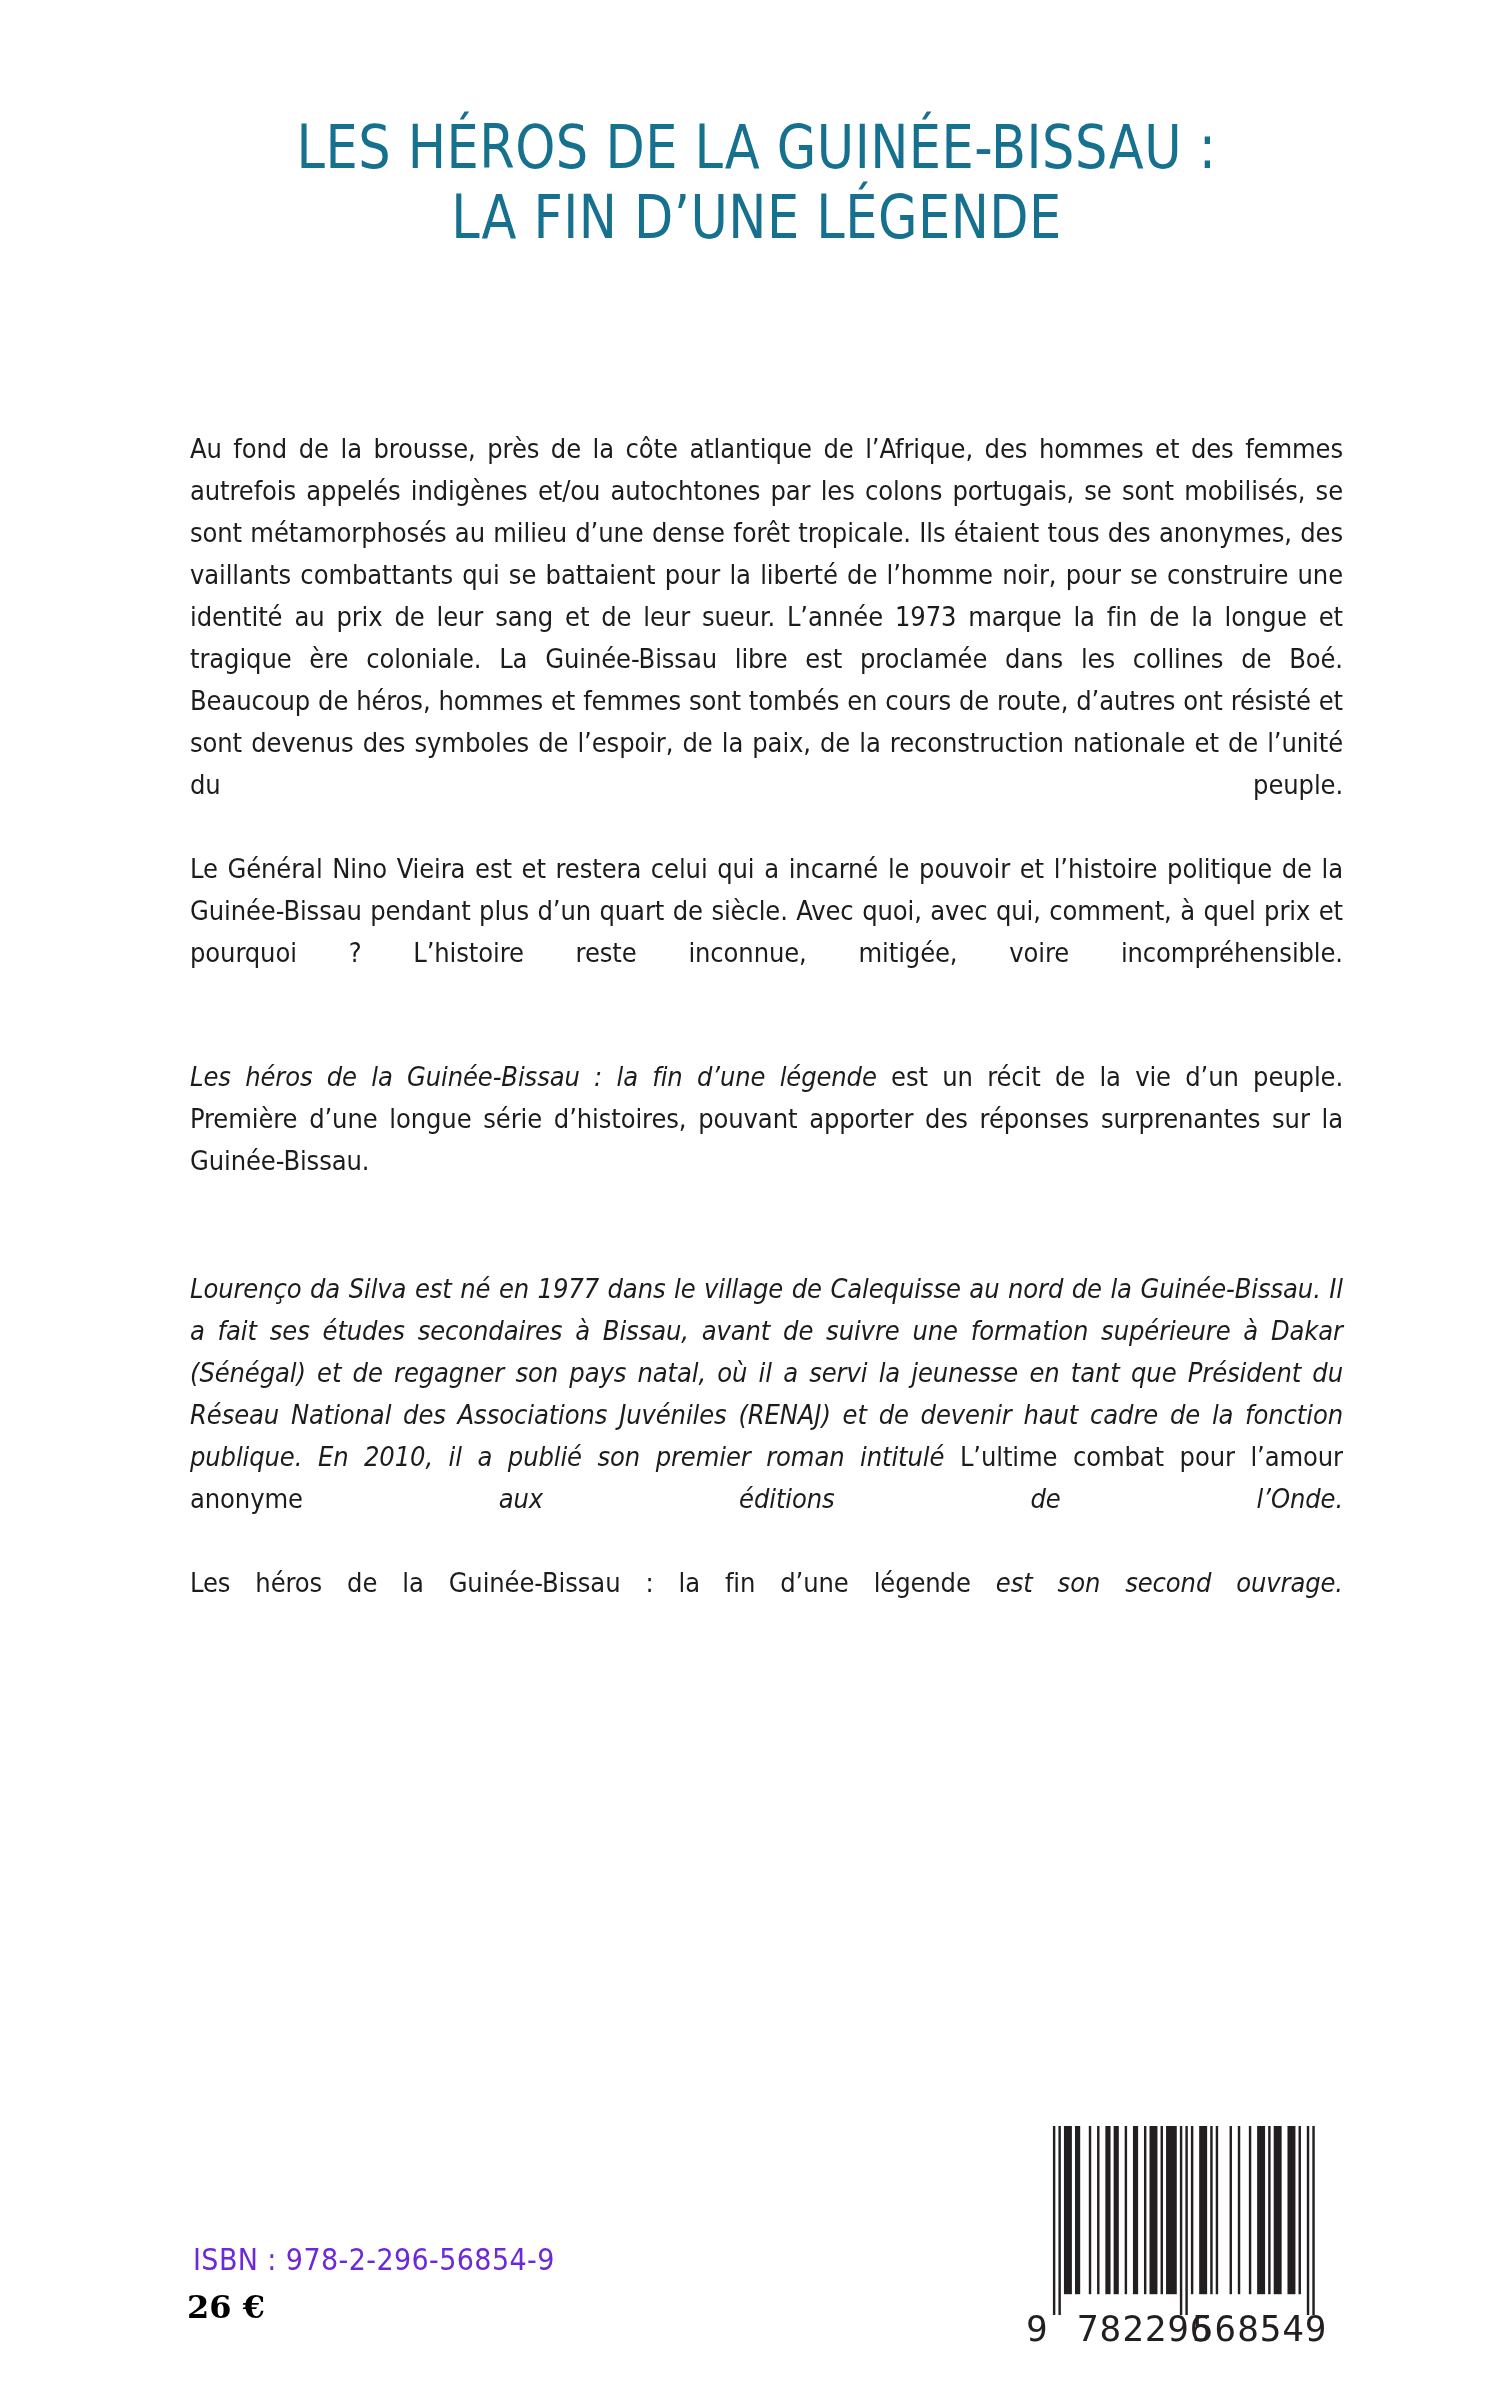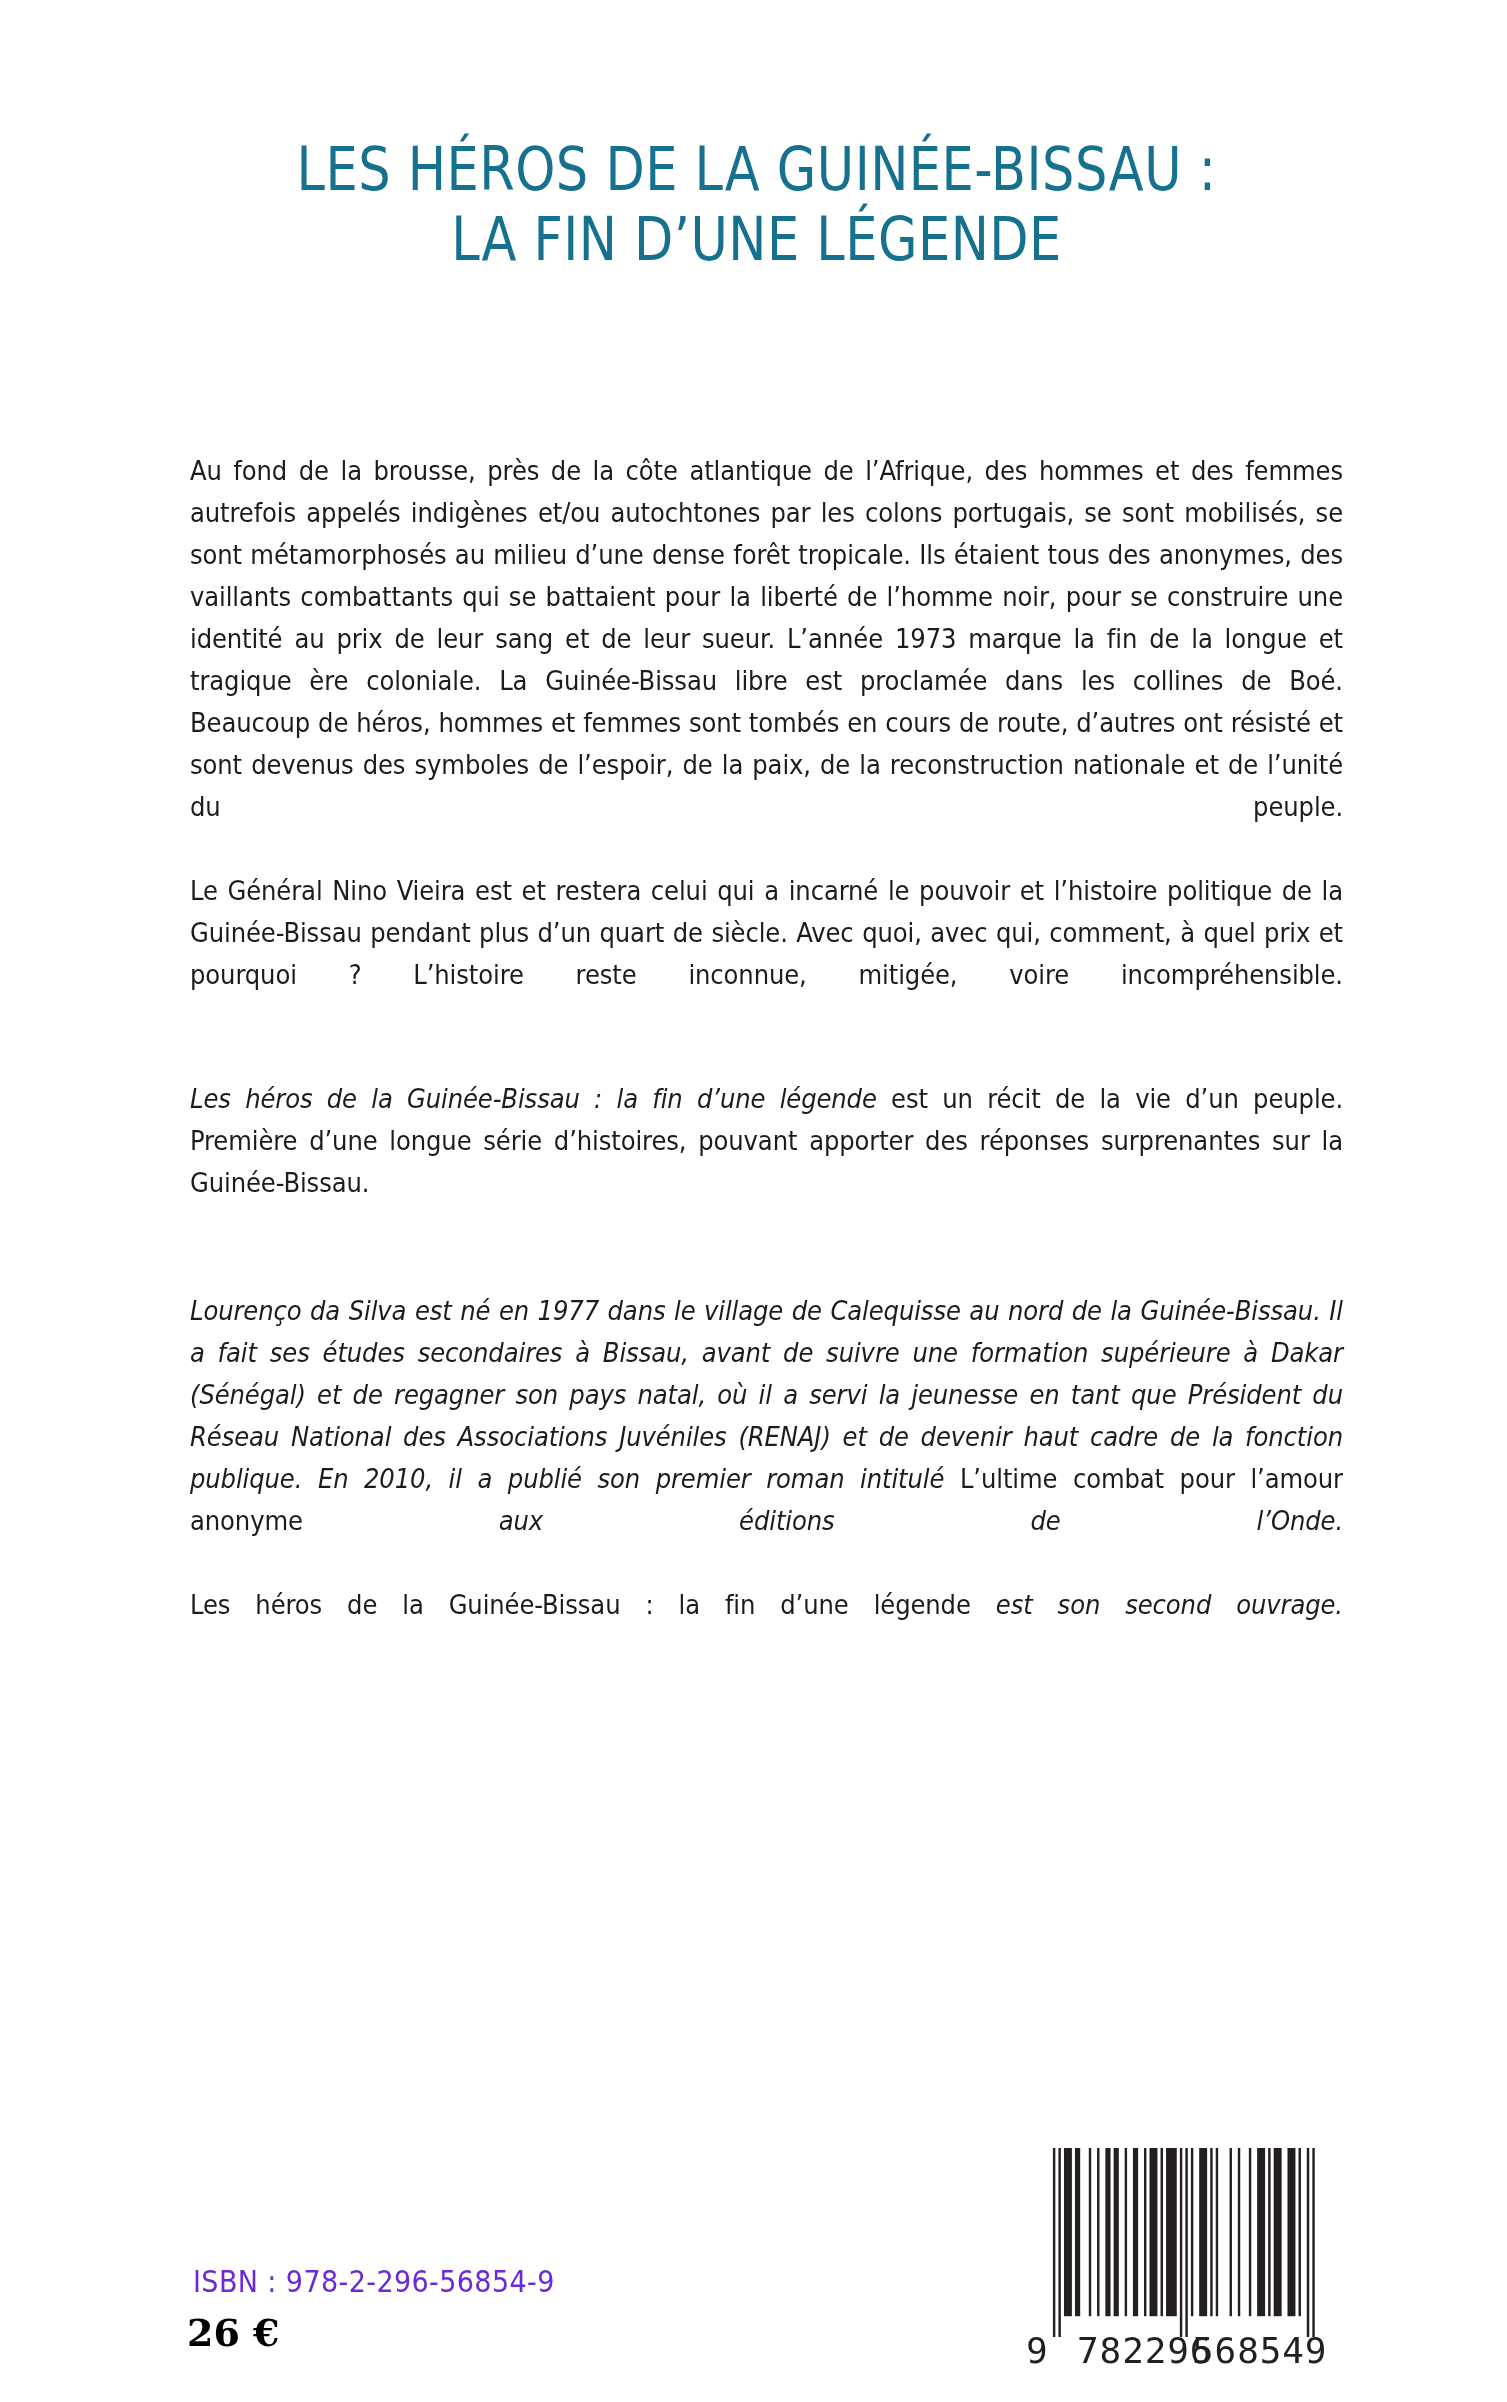--- a/index.html
+++ b/index.html
@@ -15,21 +15,20 @@
     position: relative;
     overflow: hidden;
     font-family: "DejaVu Sans", "Liberation Sans", sans-serif;
     color: #1a1a1a;
   }
 
   .page {
     position: absolute;
     inset: 0;
     background: #ffffff;
-    margin-top: 22px;
   }
 
   
   .title-block {
     position: absolute;
     top: 112px;
     left: 132px;
     width: 1249px;
     text-align: center;
   }
@@ -97,21 +96,21 @@
     color: #6d28d9;
     white-space: nowrap;
   }
 
   .price {
     position: absolute;
     left: 187px;
     top: 2288px;
     font-family: "DejaVu Serif", "Liberation Serif", serif;
     font-weight: 700;
-    font-size: 38px;
+    font-size: 32px;
     color: #000;
     white-space: nowrap;
   }
 
   
   .barcode-wrap {
     position: absolute;
     left: 1028px;
     top: 2126px;
     width: 312px;

